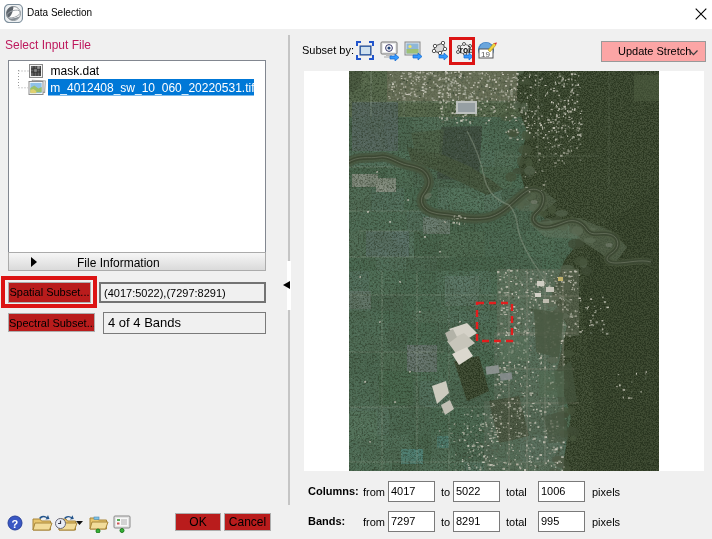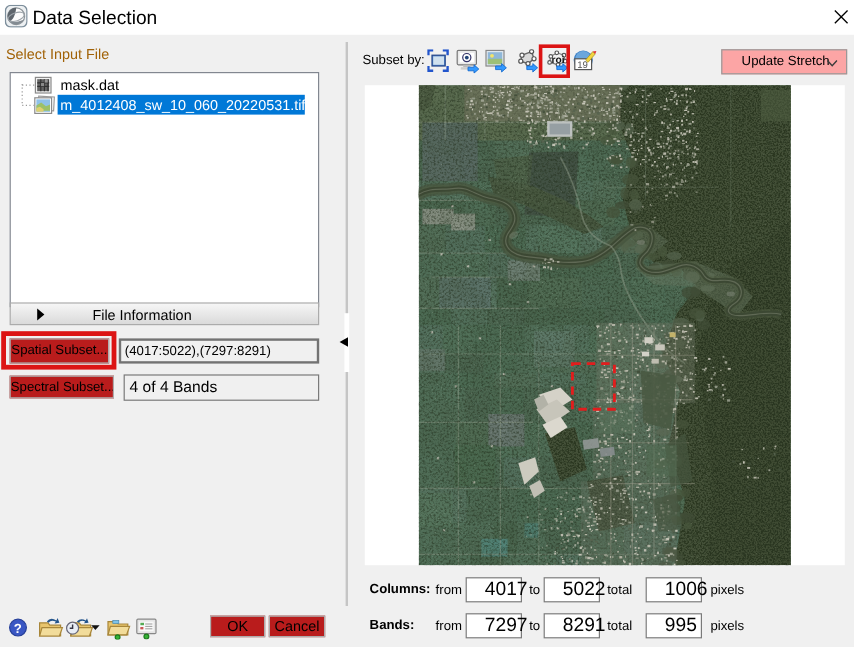--- a/index.html
+++ b/index.html
@@ -1,42 +1,42 @@
 <!DOCTYPE html>
 <html><head>
 <meta charset="utf-8">
 <style>
 * { margin:0; padding:0; box-sizing:border-box; }
 html,body { width:712px; height:539px; background:#f0f0f0; font-family:"Liberation Sans", sans-serif; overflow:hidden; }
 .abs { position:absolute; }
 #titlebar { left:0; top:0; width:712px; height:29px; background:#ffffff; }
-#title-text { left:27px; top:7px; font-size:16px; color:#000; }
+#title-text { left:27px; top:7px; font-size:10px; color:#000; }
 
-#lbl-input { left:5px; top:38px; font-size:12px; color:#a16207; }
+#lbl-input { left:5px; top:38px; font-size:12px; color:#be185d; }
 #listbox { left:8px; top:60px; width:258px; height:196px; background:#fff; border:1px solid #828790; }
 #fileinfo { left:8px; top:252px; width:258px; height:19px; background:linear-gradient(#f6f6f6,#dadada); border:1px solid #ababab; }
 #fileinfo .tri { position:absolute; left:22px; top:4px; width:0; height:0; border-left:6px solid #000; border-top:5px solid transparent; border-bottom:5px solid transparent; }
 #fileinfo .txt { position:absolute; left:68px; top:3px; font-size:12px; }
 .btn { background:#b91c1c; border:1px solid #adadad; font-size:11px; text-align:center; color:#000; white-space:nowrap; overflow:hidden; }
 #btn-spatial { left:8px; top:282px; width:83px; height:21px; line-height:19px; }
 #redbox-spatial { left:1px; top:276px; width:96px; height:32px; border:4px solid #dc1414; }
 #val-spatial { left:99px; top:282px; width:167px; height:21px; background:#f0f0f0; border:2px solid #737373; font-size:11px; line-height:19px; padding-left:3px; white-space:nowrap; }
 #btn-spectral { left:8px; top:313px; width:87px; height:19px; line-height:19px; }
 #val-spectral { left:103px; top:312px; width:163px; height:22px; background:#f0f0f0; border:1px solid #7a7a7a; font-size:13px; line-height:20px; padding-left:4px; }
 #splitter { left:288px; top:35px; width:2px; height:470px; background:#c5c5c5; }
 #splitter-gap { left:287px; top:261px; width:4px; height:49px; background:#ffffff; }
 #splitter-tri { left:283px; top:281px; width:0; height:0; border-right:7px solid #000; border-top:4px solid transparent; border-bottom:4px solid transparent; }
 #lbl-subset { left:302px; top:44px; font-size:11px; }
 #combo { left:601px; top:41px; width:105px; height:21px; background:#fca5a5; border:1px solid #999999; font-size:11px; line-height:19px; padding-left:16px; white-space:nowrap; }
 #imgwrap { left:304px; top:71px; width:400px; height:400px; background:#ffffff; }
 #aerial { left:349px; top:71px; width:310px; height:400px; }
 #redbox-roi { left:449px; top:37px; width:26px; height:28px; border:3px solid #dc1414; }
 .rowlbl { font-size:11px; font-weight:bold; white-space:nowrap; }
 .plain { font-size:11px; white-space:nowrap; }
-.numbox { background:#fff; border:1px solid #7a7a7a; font-size:16px; line-height:19px; padding-left:15px; position:absolute; width:47px; height:21px; }
+.numbox { background:#fff; border:1px solid #7a7a7a; font-size:11px; line-height:19px; padding-left:2px; position:absolute; width:47px; height:21px; }
 #ok { left:175px; top:513px; width:46px; height:18px; line-height:16px; font-size:12px; }
 #cancel { left:224px; top:513px; width:47px; height:18px; line-height:16px; font-size:12px; }
 </style>
 </head>
 <body>
 <div class="abs" id="titlebar"></div>
 <svg class="abs" style="left:4px;top:4px" width="19" height="19" viewBox="0 0 19 19">
   <rect x="0.5" y="0.5" width="18" height="18" rx="4.5" fill="#edf0f2" stroke="#7e8f9c" stroke-width="1.2"></rect>
   <circle cx="9.5" cy="9.5" r="7" fill="#fbfbfb" stroke="#8d9499" stroke-width="1"></circle>
   <path d="M9.5 2.5 A 7 7 0 0 0 4 14 C 7 12.5, 9 8, 9.5 2.5 Z" fill="#5d646b"></path>

